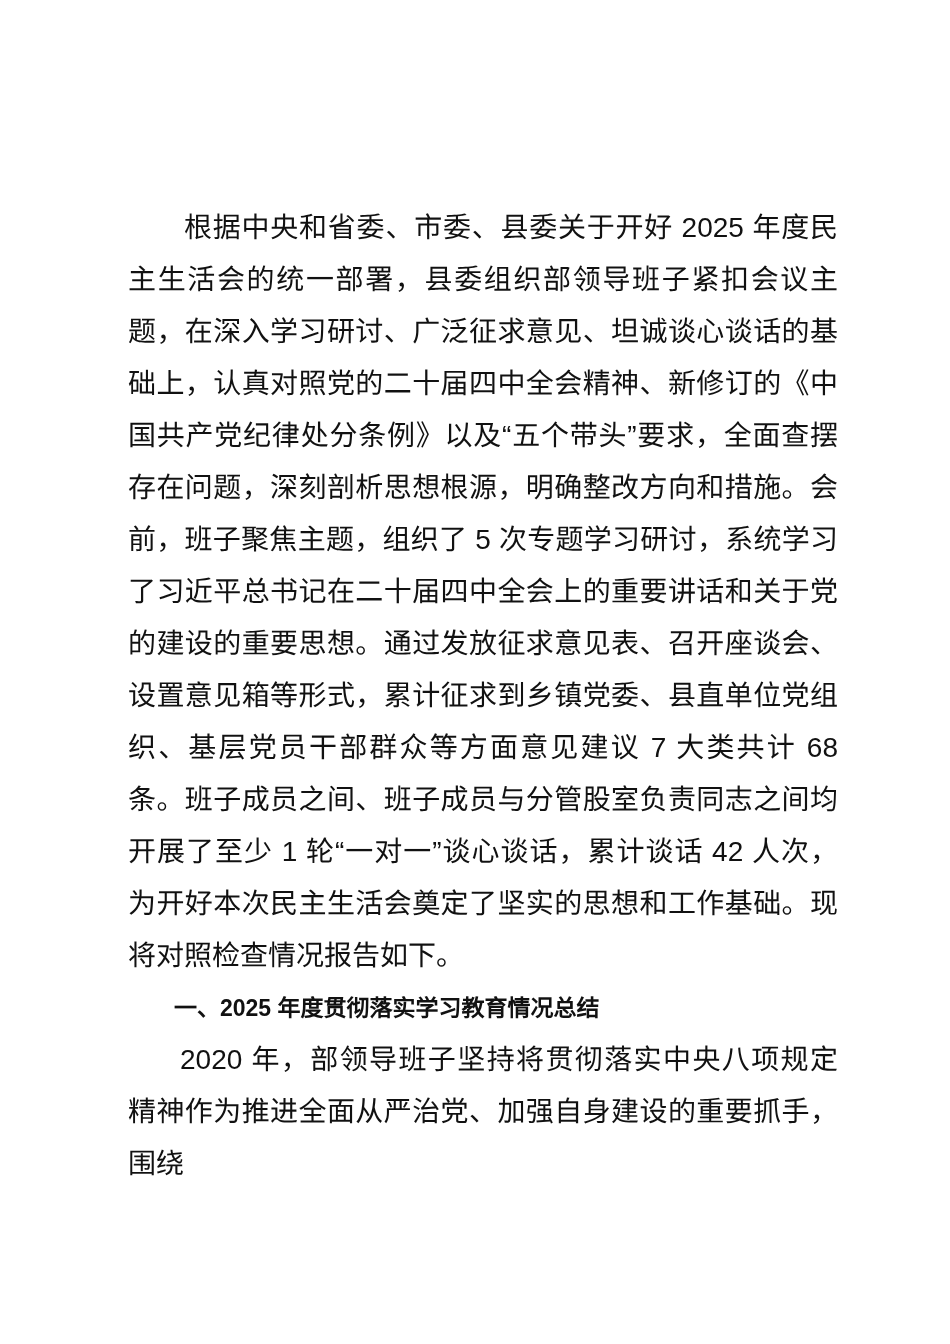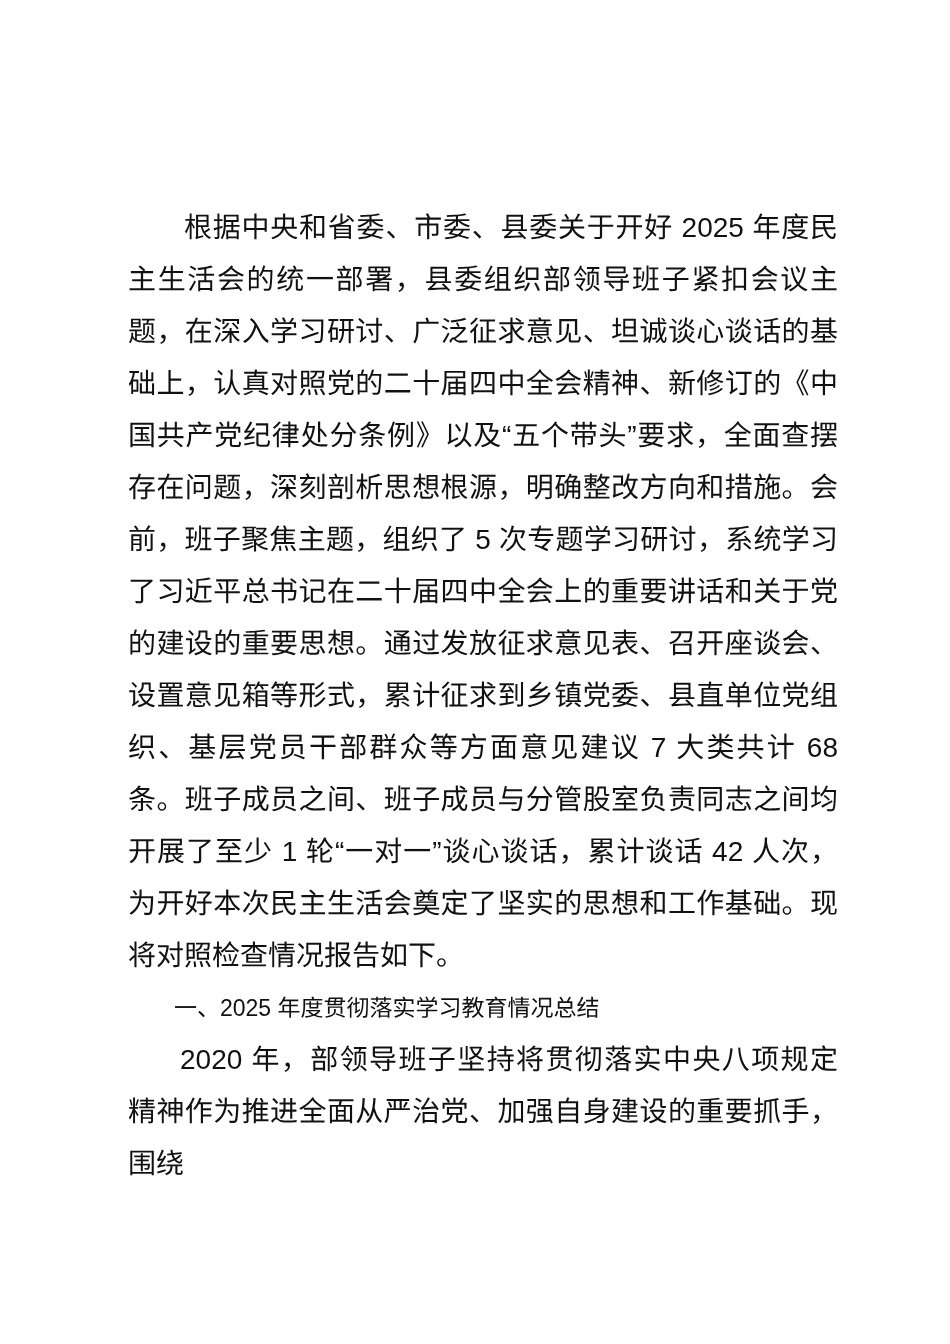--- a/index.html
+++ b/index.html
@@ -48,21 +48,21 @@
   }
 
   .section-heading {
     font-size: 23px;
     line-height: 52px;
     text-align: left;
     margin: 0;
     text-indent: 46px;
     word-break: break-all;
     color: #111111;
-    font-weight: normal;
+    font-weight: bold;
   }
 
   .body-para.after-heading {
     text-indent: 52px;
   }
 </style>
 </head>
 <body>
 
 <div class="page">

